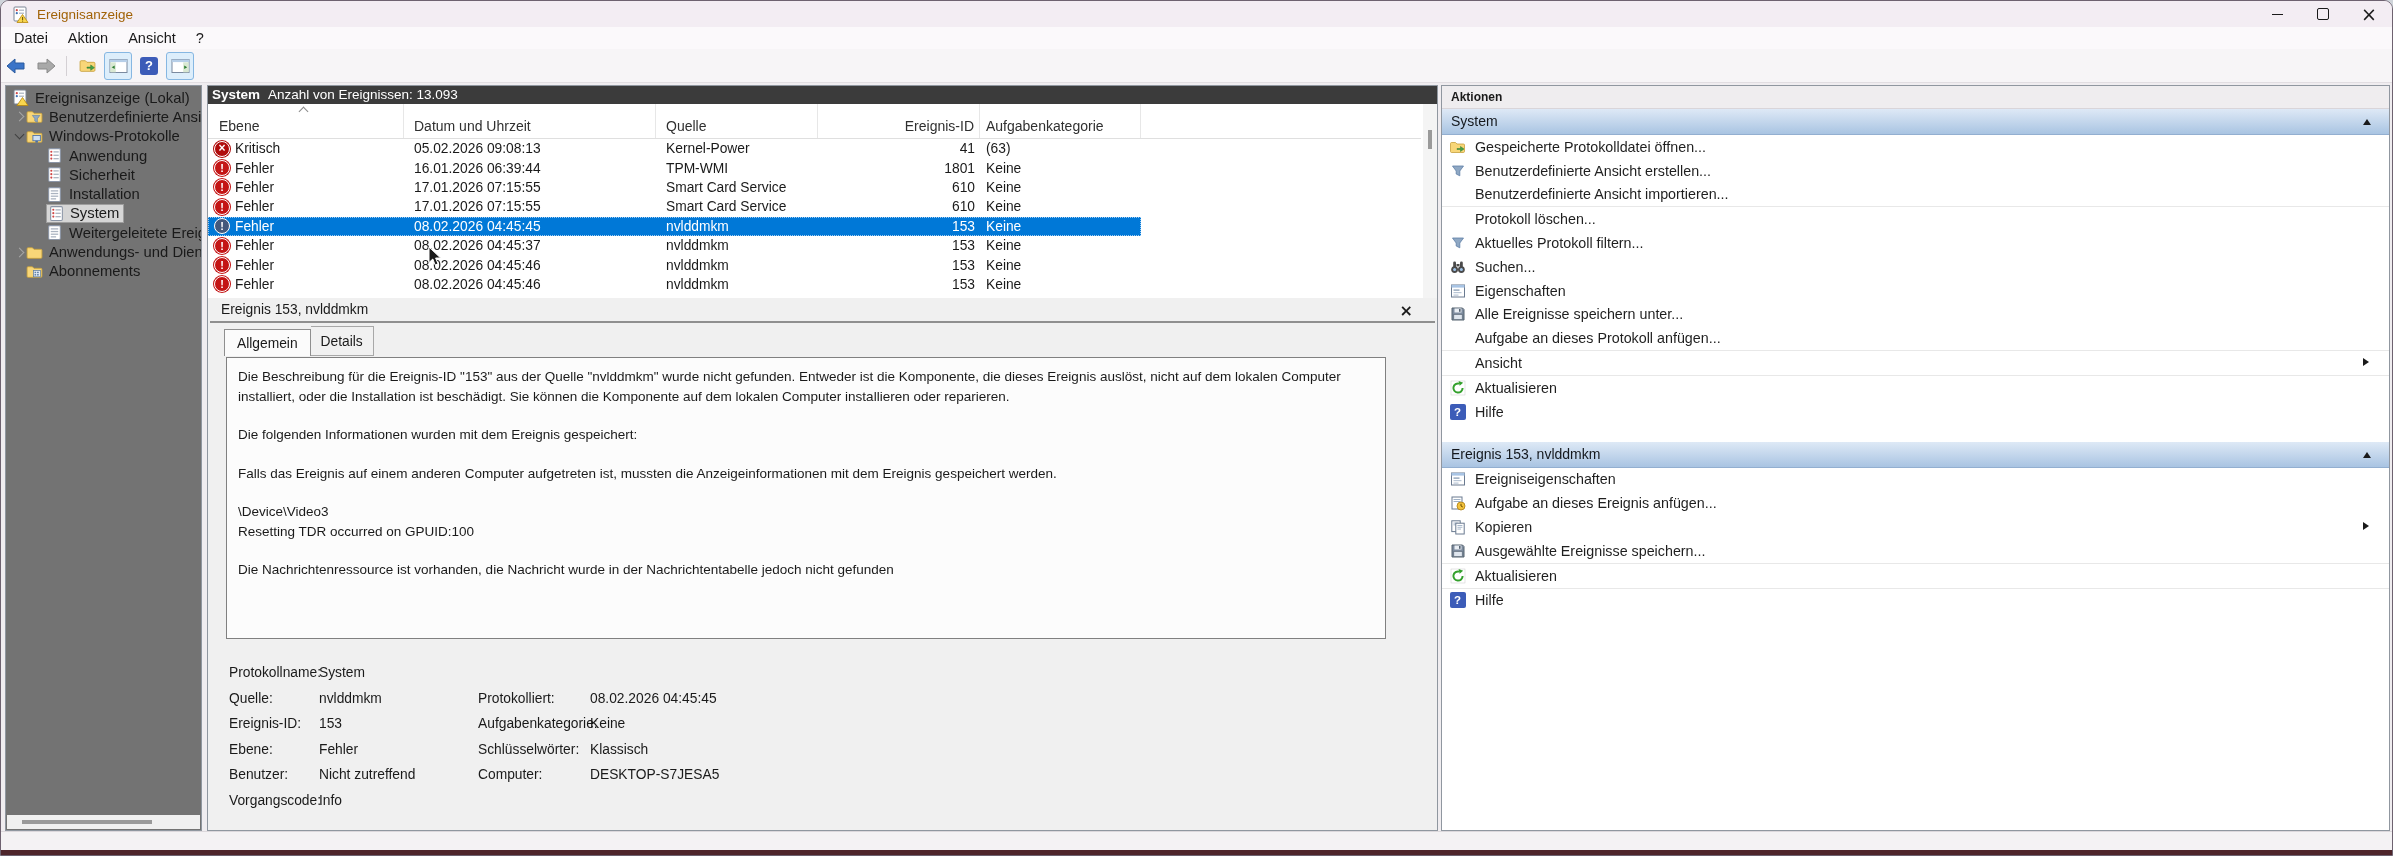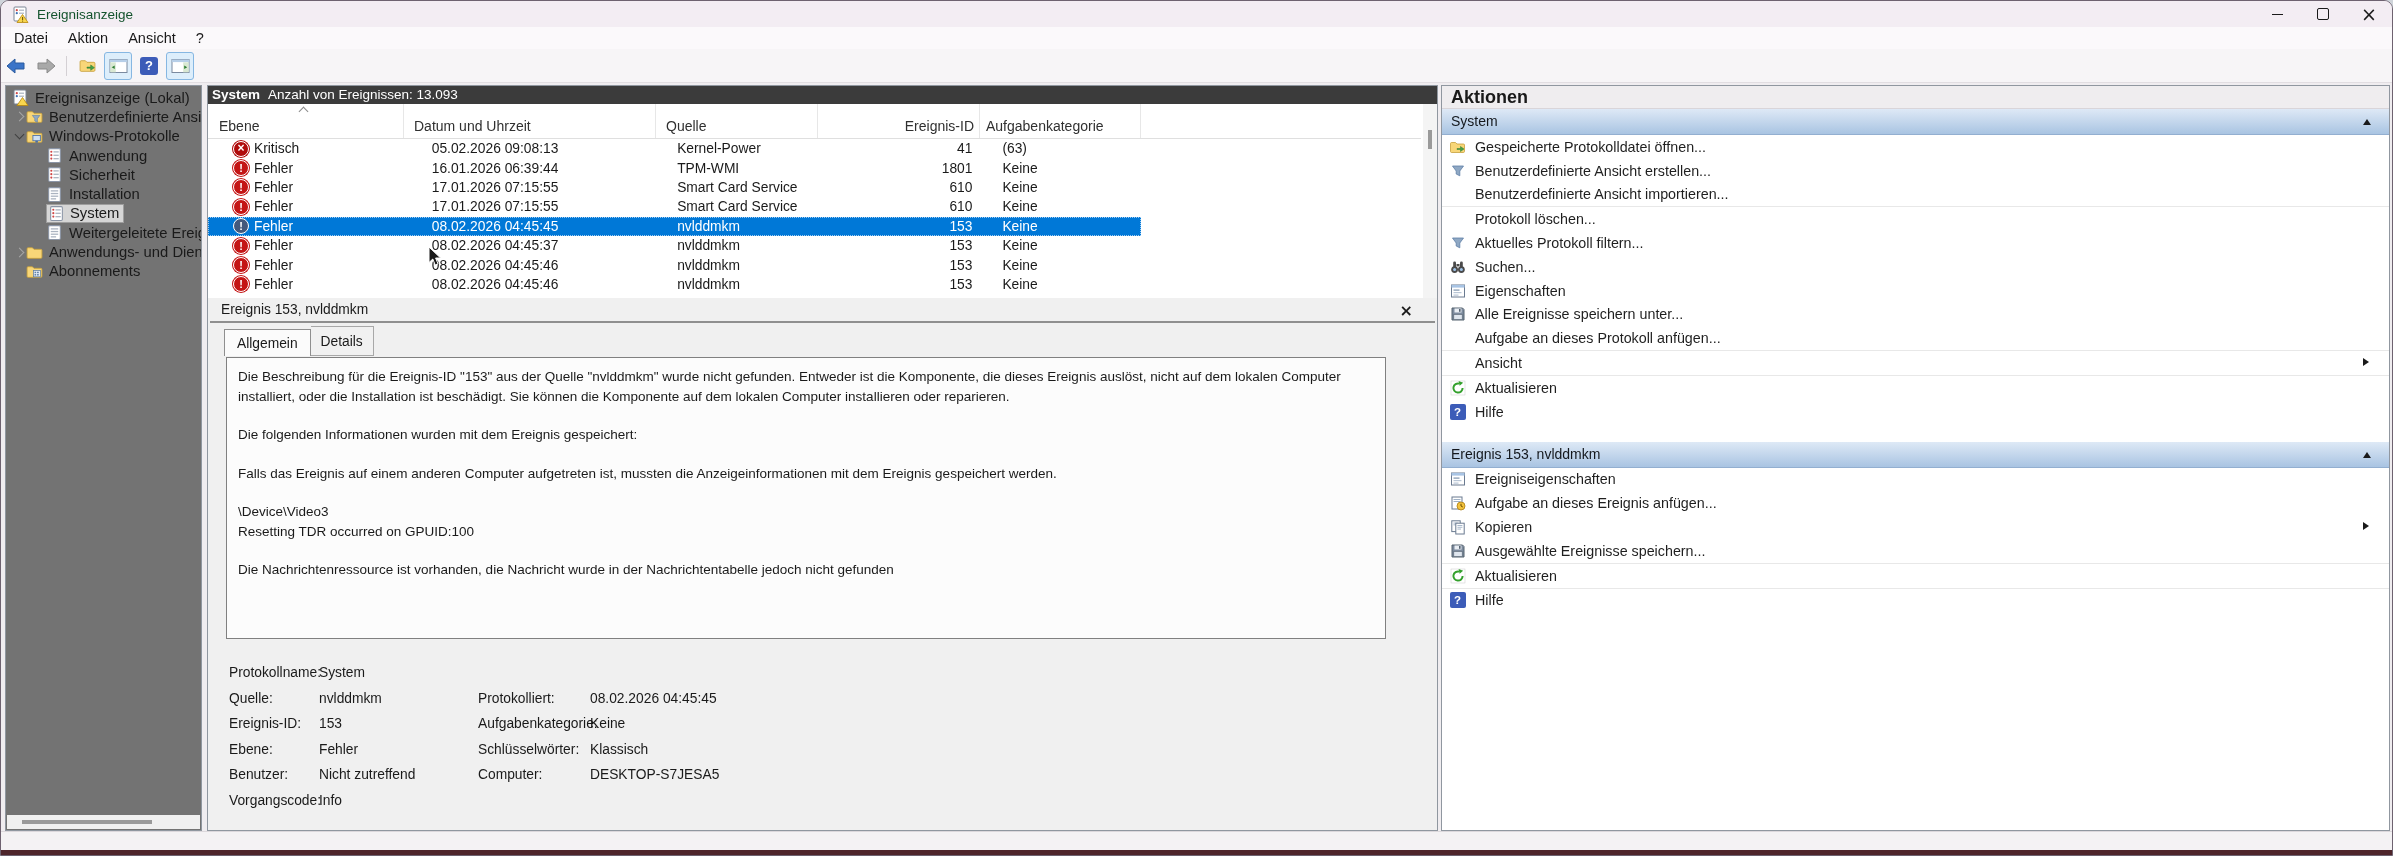--- a/index.html
+++ b/index.html
@@ -1,21 +1,21 @@
 <!DOCTYPE html>
 <html><head>
 <meta charset="utf-8">
 <style>
   html,body{margin:0;padding:0;}
   body{width:2393px;height:856px;position:relative;background:#cfd4da;font-family:"Liberation Sans",sans-serif;overflow:hidden;-webkit-font-smoothing:antialiased;}
   #window{position:absolute;inset:0;background:#f0edf0;border:1px solid #6e6270;border-radius:9px 9px 0 0;box-sizing:border-box;overflow:hidden;}
   
   .titlebar{position:absolute;left:0;top:0;right:0;height:26px;background:#f3edf3;display:flex;align-items:center;}
   .title-icon{margin-left:11px;width:17px;height:17px;flex:0 0 auto;}
-  .title-text{margin-left:8px;font-size:13.5px;color:#14532d;}
+  .title-text{margin-left:8px;font-size:13.5px;color:#a16207;}
   .winbtns{position:absolute;right:0;top:0;height:26px;display:flex;}
   .winbtn{width:46px;height:26px;display:flex;align-items:center;justify-content:center;}
   .glyph-min{width:11px;height:0;border-top:1.6px solid #1a1a1a;}
   .glyph-max{width:10px;height:10px;border:1.4px solid #1a1a1a;border-radius:2px;}
   .glyph-close{font-size:19px;color:#1a1a1a;line-height:1;font-family:"DejaVu Sans",sans-serif;}
   
   .menubar{position:absolute;left:0;top:26px;right:0;height:22px;background:#fbf9fb;display:flex;align-items:center;}
   .menu-item{padding:0 10px;font-size:14.5px;color:#1a1a1a;}
   .menu-item:first-child{margin-left:3px;}
   .toolbar{position:absolute;left:0;top:48px;right:0;height:33px;background:#f7f5f7;border-bottom:1px solid #e2dee2;display:flex;align-items:center;}
@@ -52,21 +52,21 @@
   .hcell{box-sizing:border-box;border-right:1px solid #e7e7e7;display:flex;align-items:flex-end;padding-bottom:4px;position:relative;}
   .sortchev{position:absolute;left:92px;top:4px;width:6px;height:6px;border-top:1.4px solid #8a8a8a;border-left:1.4px solid #8a8a8a;transform:rotate(45deg);}
   .c-level{width:196px;padding-left:11px;}
   .c-date{width:252px;padding-left:10px;}
   .c-src{width:162px;padding-left:10px;}
   .c-id{width:162px;justify-content:flex-end;padding-right:5px;}
   .c-cat{width:161px;padding-left:6px;}
   .lrows{position:absolute;left:0;top:35px;right:14px;}
   .lrow{height:19.4px;display:flex;font-size:13.8px;color:#1a1a1a;}
   .band{display:flex;width:933px;align-items:center;}
-  .lrow .cell{box-sizing:border-box;white-space:nowrap;overflow:hidden;display:flex;align-items:center;height:100%;margin-left:19px;}
+  .lrow .cell{box-sizing:border-box;white-space:nowrap;overflow:hidden;display:flex;align-items:center;height:100%;}
   .lrow.selected .band{background:#0078d7;color:#fff;outline:1px dotted #9ecbf2;outline-offset:-1px;}
   .lvl-ico{width:14px;height:14px;border-radius:50%;flex:0 0 auto;margin:0 5px 0 1px;display:flex;align-items:center;justify-content:center;color:#fff;font-weight:bold;}
   .lvl-ico.err{background:#c41515;border:1px solid #fff;box-shadow:0 0 0 1px #c41515;}
   .lvl-ico.err::after{content:"!";font-size:11px;}
   .lvl-ico.errsel{background:#44597c;border:1px solid #fff;box-shadow:none;}
   .lvl-ico.errsel::after{content:"!";font-size:11px;}
   .lvl-ico.crit{background:#b00c0c;border:1px solid #fff;box-shadow:0 0 0 1px #b00c0c;}
   .lvl-ico.crit::after{content:"\00d7";font-size:12px;margin-top:-1px;}
   .vscroll{position:absolute;right:0;top:0;width:14px;height:194px;background:#f4f4f4;}
   .vthumb{position:absolute;left:5px;top:26px;width:4px;height:19px;background:#9a9a9a;}
@@ -81,21 +81,21 @@
   .tab.inactive{background:#f1f1f1;border:1px solid #a8a8a8;height:30px;padding:0 10px;border-left:none;}
   .descbox{position:absolute;left:18px;top:59px;width:1160px;height:282px;background:#fcfcfc;border:1px solid #808080;box-sizing:border-box;padding:9px 11px;font-size:13.5px;color:#1a1a1a;line-height:19.5px;z-index:1;}
   .dline{white-space:pre-wrap;}
   .dline.mb{margin-bottom:19px;}
   .fields{position:absolute;left:21px;top:362px;font-size:13.8px;color:#1a1a1a;}
   .frow{display:flex;height:25.5px;align-items:center;}
   .fl1{width:90px;}
   .fv1{width:159px;}
   .fl2{width:112px;}
   
-  .ap-title{height:22px;background:#efedef;border-bottom:1px solid #d9d5d9;font-weight:bold;font-size:18px;color:#1a1a1a;line-height:22px;padding-left:9px;}
+  .ap-title{height:22px;background:#efedef;border-bottom:1px solid #d9d5d9;font-weight:bold;font-size:12px;color:#1a1a1a;line-height:22px;padding-left:9px;}
   .ap-sec{height:25px;background:linear-gradient(#dee9f6,#a9c4e2);border-bottom:1px solid #93afd0;font-size:14px;color:#14181d;line-height:25px;padding-left:9px;position:relative;}
   .ap-sec.gap{margin-top:18px;}
   .sec-caret{position:absolute;right:18px;top:10px;width:0;height:0;border-left:4.5px solid transparent;border-right:4.5px solid transparent;border-bottom:6px solid #1a1a1a;}
   .aitem{height:23.8px;display:flex;align-items:center;position:relative;font-size:14.3px;color:#1f1f1f;background:#fff;}
   .aitem.septop{border-top:1px solid #e8e8e8;}
   .aicon{width:17px;height:17px;margin-left:7px;flex:0 0 auto;display:flex;align-items:center;justify-content:center;}
   .albl{margin-left:9px;white-space:nowrap;}
   .sub-arrow{position:absolute;right:20px;top:7px;width:0;height:0;border-top:4.5px solid transparent;border-bottom:4.5px solid transparent;border-left:6px solid #1a1a1a;}
   
   .cursor{position:absolute;left:427px;top:245px;z-index:50;}

